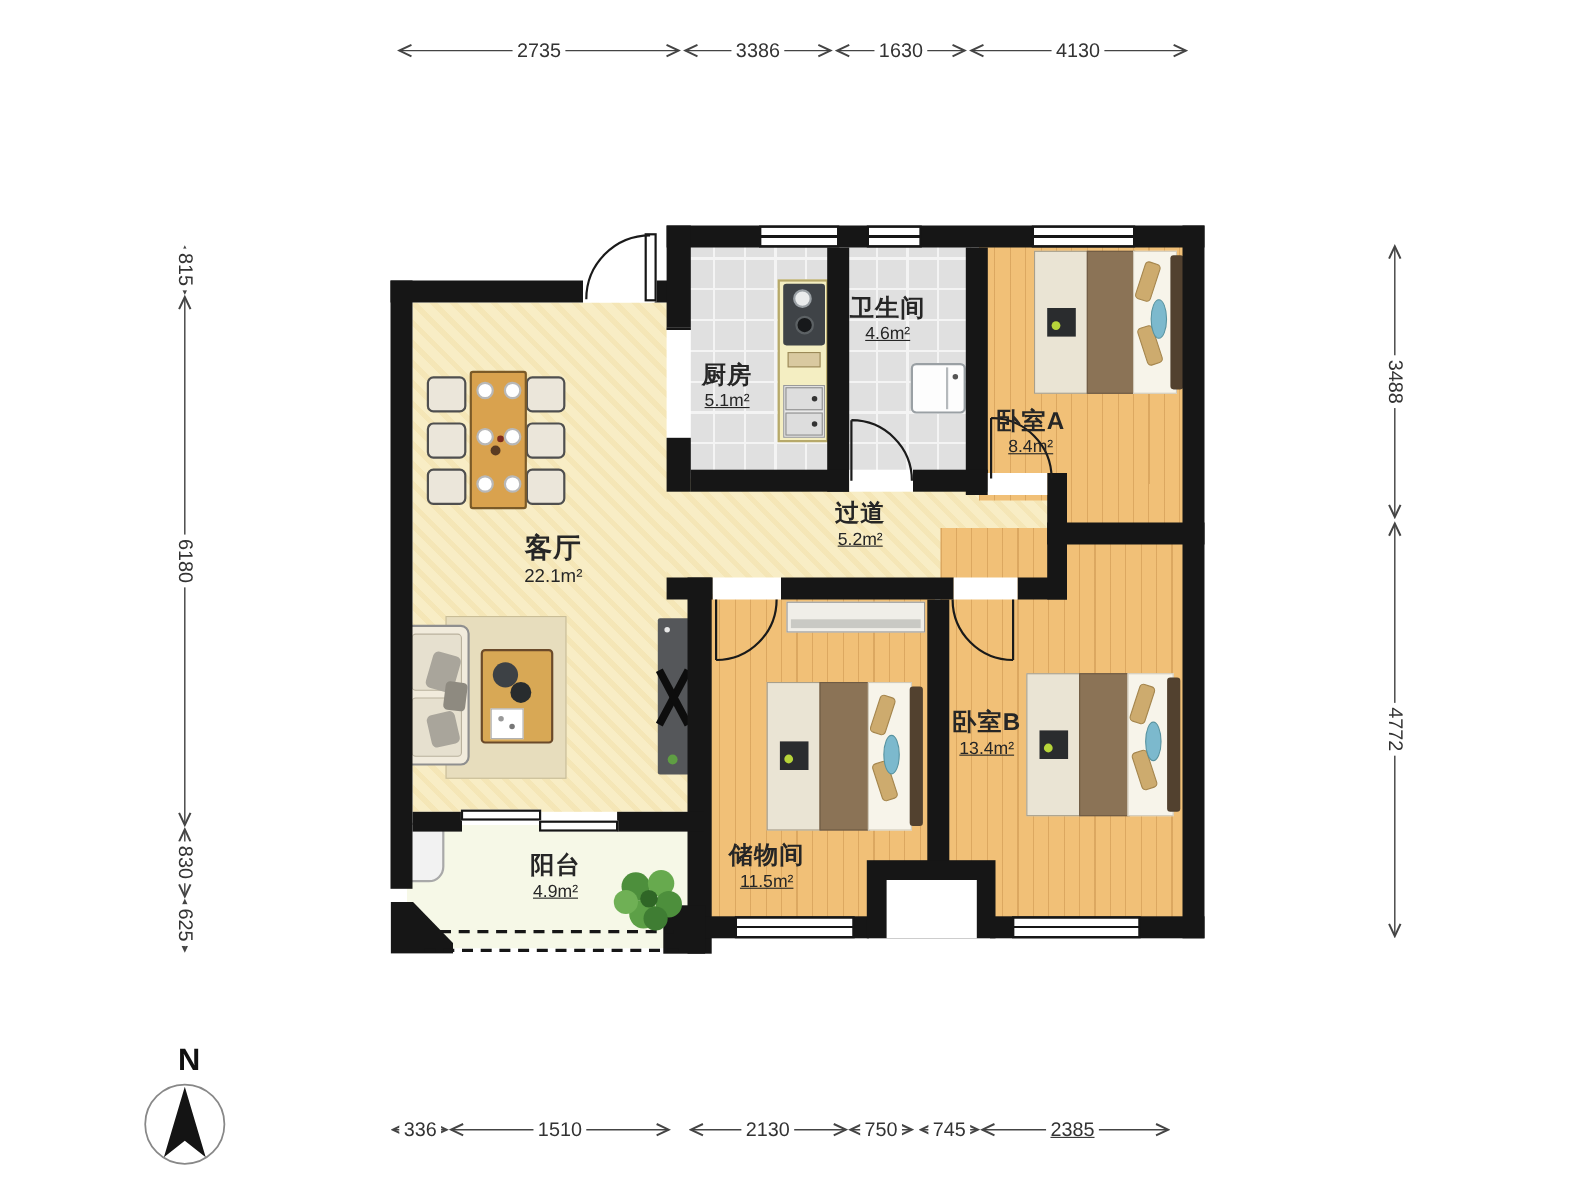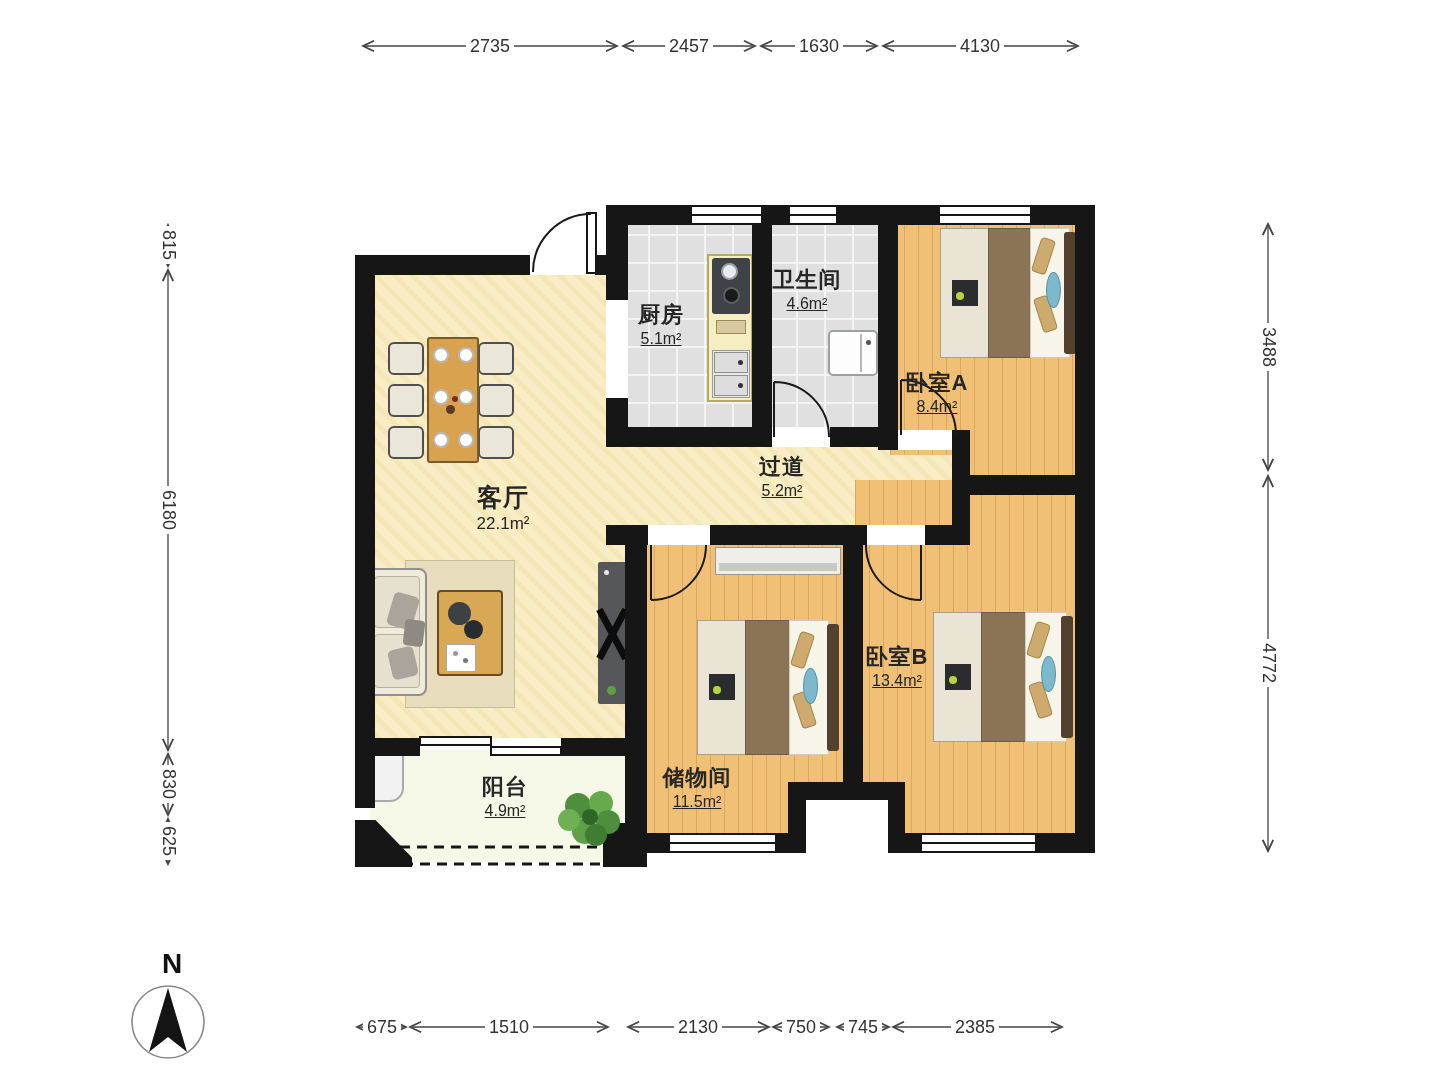--- a/index.html
+++ b/index.html
@@ -226,21 +226,21 @@
     <g>
       <circle cx="168" cy="1022" r="36" fill="#fff" stroke="#888" stroke-width="1.6"></circle>
       <path d="M168,988 L187,1052 L168,1037 L149,1052 Z" fill="#141414"></path>
     </g>
   </svg>
 
   <div class="rlabel" style="left:503px;top:481px;">
     <div class="rname f25">客厅</div>
     <div class="rarea f17">22.1m²</div>
   </div>
-  <div class="rlabel" style="left:661px;top:300px;">
+  <div class="rlabel" style="left:661px;top:326px;">
     <div class="rname f22">厨房</div>
     <div class="rarea f16">5.1m²</div>
   </div>
   <div class="rlabel" style="left:807px;top:265px;">
     <div class="rname f22">卫生间</div>
     <div class="rarea f16">4.6m²</div>
   </div>
   <div class="rlabel" style="left:937px;top:368px;">
     <div class="rname f22">卧室A</div>
     <div class="rarea f16">8.4m²</div>
@@ -256,30 +256,30 @@
   <div class="rlabel" style="left:897px;top:642px;">
     <div class="rname f22">卧室B</div>
     <div class="rarea f16">13.4m²</div>
   </div>
   <div class="rlabel" style="left:505px;top:772px;">
     <div class="rname f22">阳台</div>
     <div class="rarea f16">4.9m²</div>
   </div>
 
   <div class="dim" style="left:490px;top:46px;">2735</div>
-  <div class="dim" style="left:689px;top:46px;">2457</div>
+  <div class="dim" style="left:689px;top:46px;">3386</div>
   <div class="dim" style="left:819px;top:46px;">1630</div>
   <div class="dim" style="left:980px;top:46px;">4130</div>
 
-  <div class="dim" style="left:382px;top:1027px;">675</div>
+  <div class="dim" style="left:382px;top:1027px;">336</div>
   <div class="dim" style="left:509px;top:1027px;">1510</div>
   <div class="dim" style="left:698px;top:1027px;">2130</div>
   <div class="dim" style="left:801px;top:1027px;">750</div>
   <div class="dim" style="left:863px;top:1027px;">745</div>
-  <div class="dim" style="left:975px;top:1027px;">2385</div>
+  <div class="dim" style="left:975px;top:1027px;text-decoration:underline;">2385</div>
 
   <div class="dimv" style="left:168px;top:245px;">815</div>
   <div class="dimv" style="left:168px;top:510px;">6180</div>
   <div class="dimv" style="left:168px;top:784px;">830</div>
   <div class="dimv" style="left:168px;top:841px;">625</div>
 
   <div class="dimv" style="left:1268px;top:347px;">3488</div>
   <div class="dimv" style="left:1268px;top:663px;">4772</div>
 
   <div class="nlabel" style="left:172px;top:964px;">N</div>

